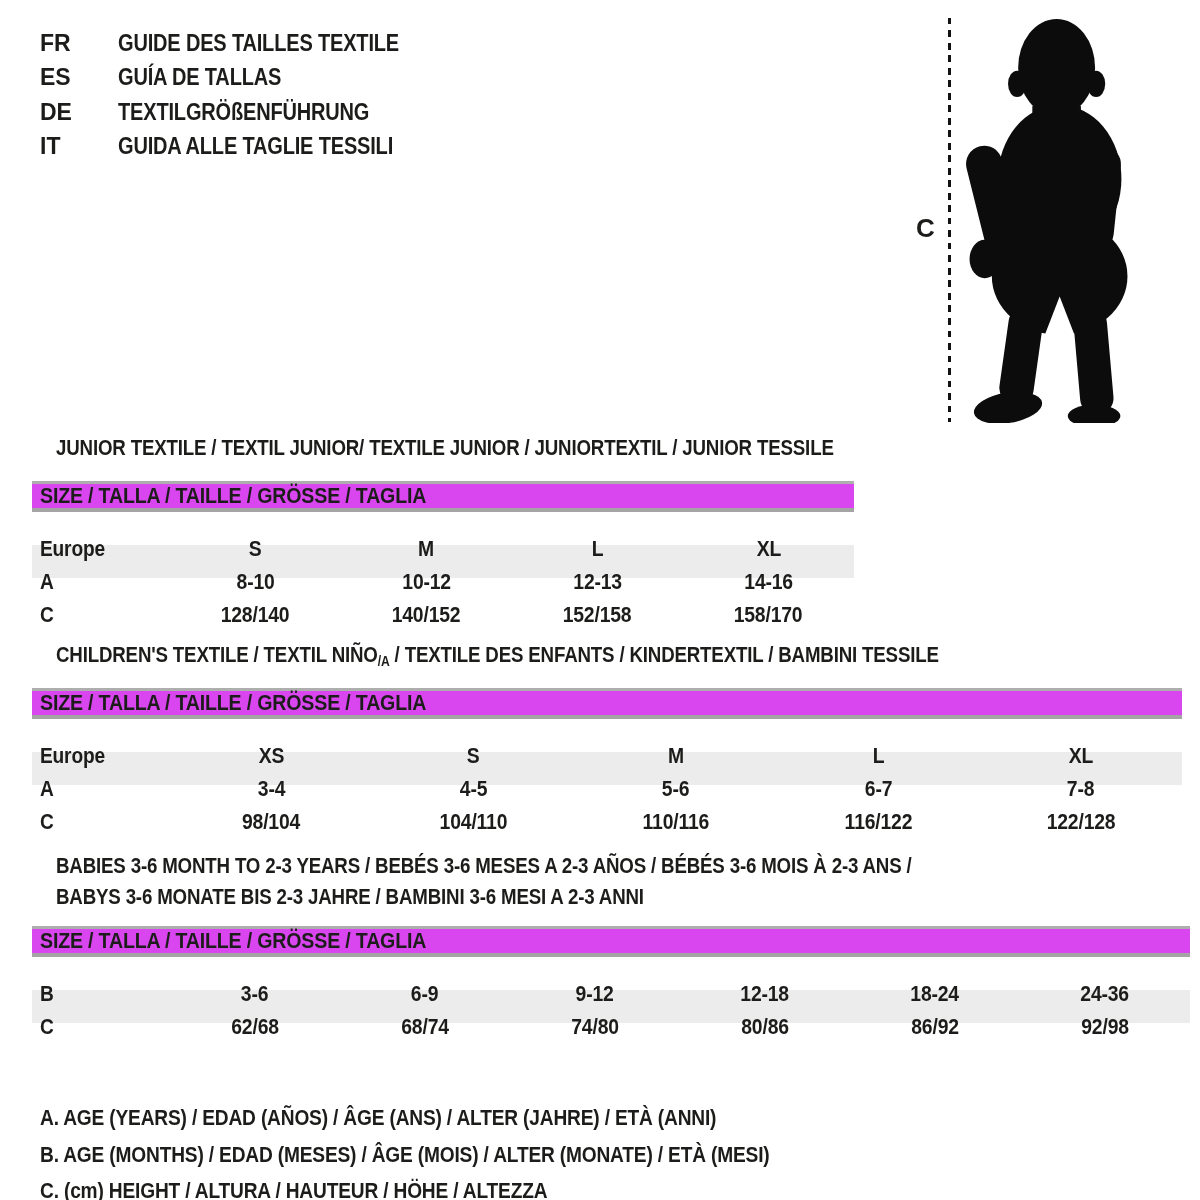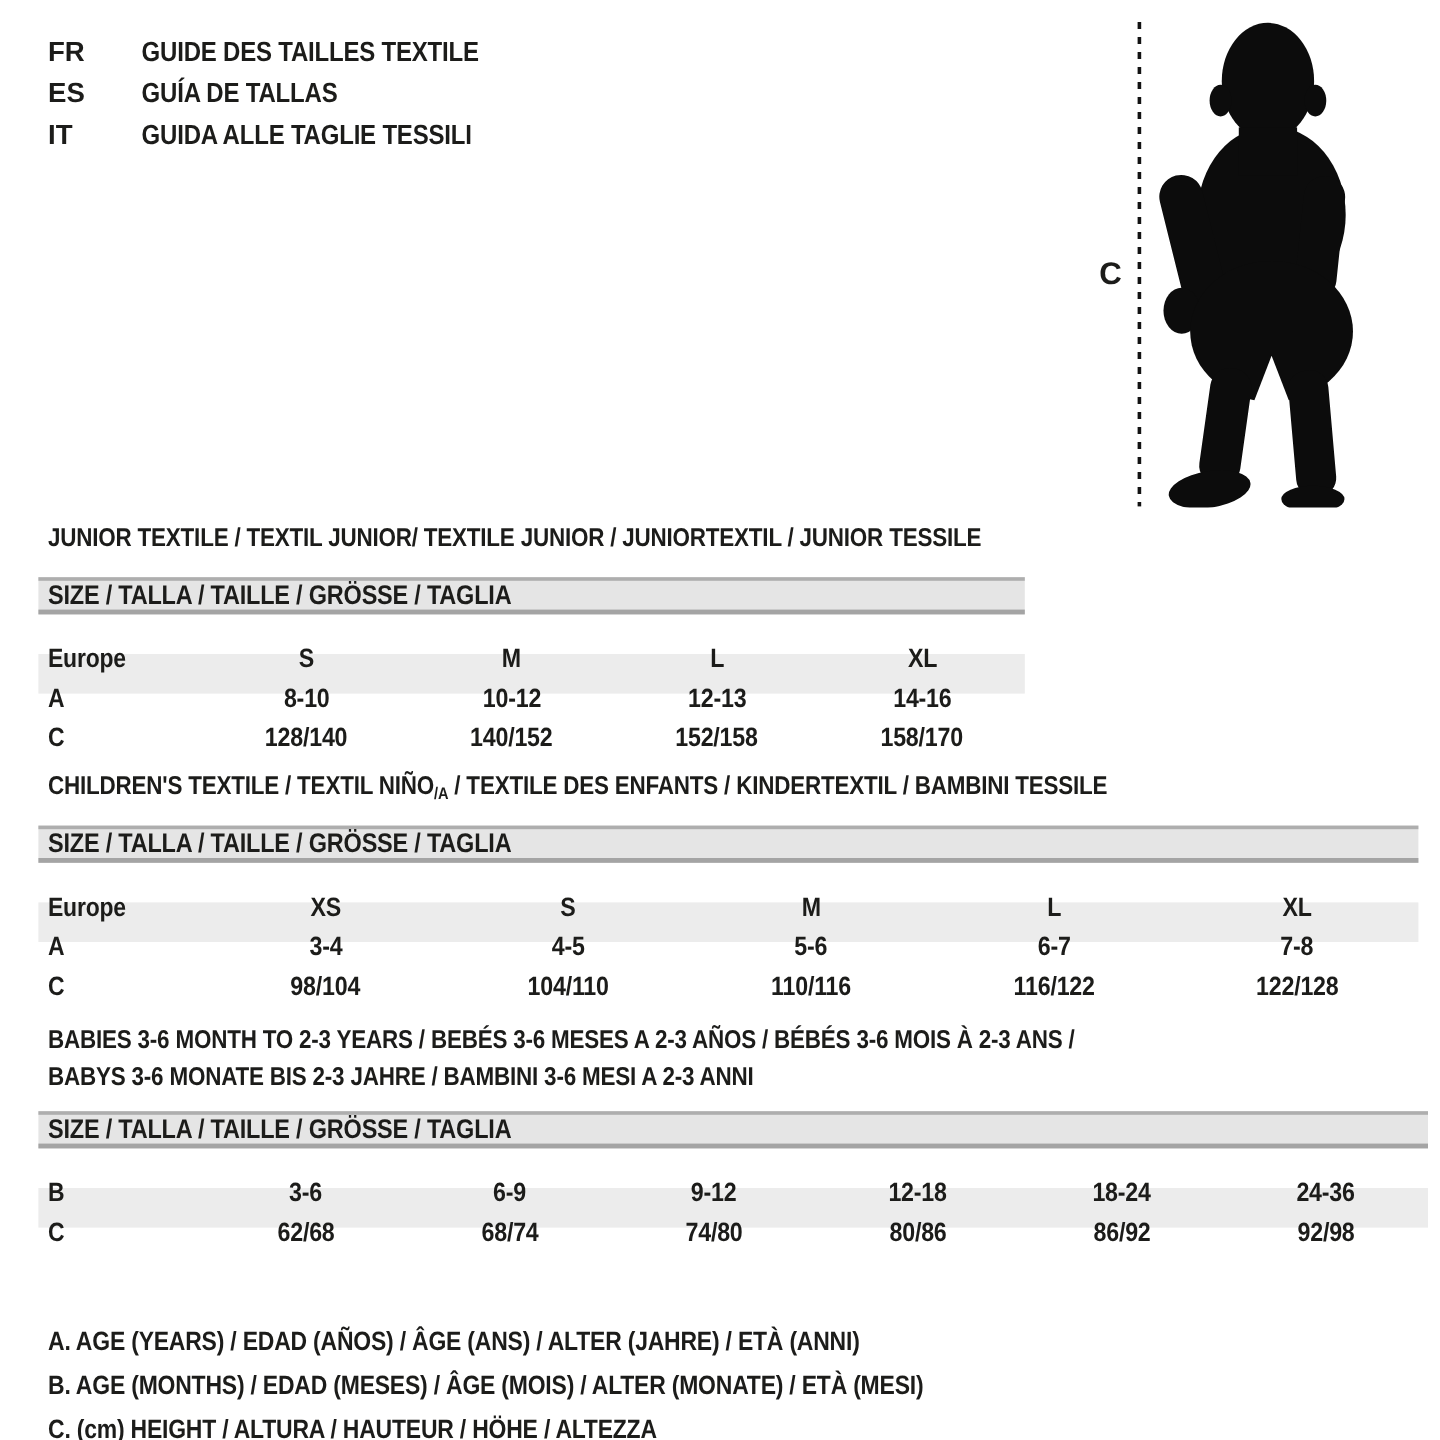--- a/index.html
+++ b/index.html
@@ -17,25 +17,25 @@
   .lang-code{width:78px;flex:none;}
 
   
   .figure{position:absolute;left:900px;top:15px;width:262px;height:412px;}
   .dash-line{position:absolute;left:48px;top:3px;width:3px;height:404px;
     background:repeating-linear-gradient(to bottom,#121212 0 6.5px,transparent 6.5px 12.5px);}
   .c-label{position:absolute;left:16px;top:198px;font-size:26px;}
   .figure svg{position:absolute;left:63px;top:0;}
 
   
-  .sec-title{position:absolute;left:40px;font-size:21.5px;line-height:31px;}
+  .sec-title{position:absolute;left:56px;font-size:21.5px;line-height:31px;}
 
   
   .tbl{position:absolute;left:32px;font-size:22px;}
-  .band{height:24px;background:#e5e5e5;border-top:3px solid #aeaeae;border-bottom:4px solid #a4a4a4;
+  .band{height:24px;background:#d946ef;border-top:3px solid #aeaeae;border-bottom:4px solid #a4a4a4;
     display:flex;align-items:center;padding-left:8px;font-size:22.5px;}
   .trow{display:grid;height:33px;align-items:center;}
   .t4 .trow{grid-template-columns:138px repeat(4,1fr);}
   .t5 .trow{grid-template-columns:138px repeat(5,1fr);}
   .t6 .trow{grid-template-columns:138px repeat(6,1fr);}
   .rows .trow:nth-child(even){background:#ececec;}
   .cell{text-align:center;overflow:visible;margin-top:24px;}
   .cell.label{text-align:left;padding-left:8px;}
 
   sub.small{font-size:14px;vertical-align:-4px;font-weight:bold;}
@@ -50,20 +50,24 @@
 <div class="lang-header">
   <div class="lang-row">
     <span class="lang-code">FR</span>
     <span class="cond">GUIDE DES TAILLES TEXTILE</span>
   </div>
   <div class="lang-row">
     <span class="lang-code">ES</span>
     <span class="cond">GUÍA DE TALLAS</span>
   </div>
   <div class="lang-row">
+    <span class="lang-code">DE</span>
+    <span class="cond">TEXTILGRÖßENFÜHRUNG</span>
+  </div>
+  <div class="lang-row">
     <span class="lang-code">IT</span>
     <span class="cond">GUIDA ALLE TAGLIE TESSILI</span>
   </div>
 </div>
 
 <div class="figure">
   <div class="dash-line"></div>
   <div class="c-label">C</div>
   <svg width="168" height="408" viewBox="0 0 165 403">
     <g fill="#0c0c0c">

